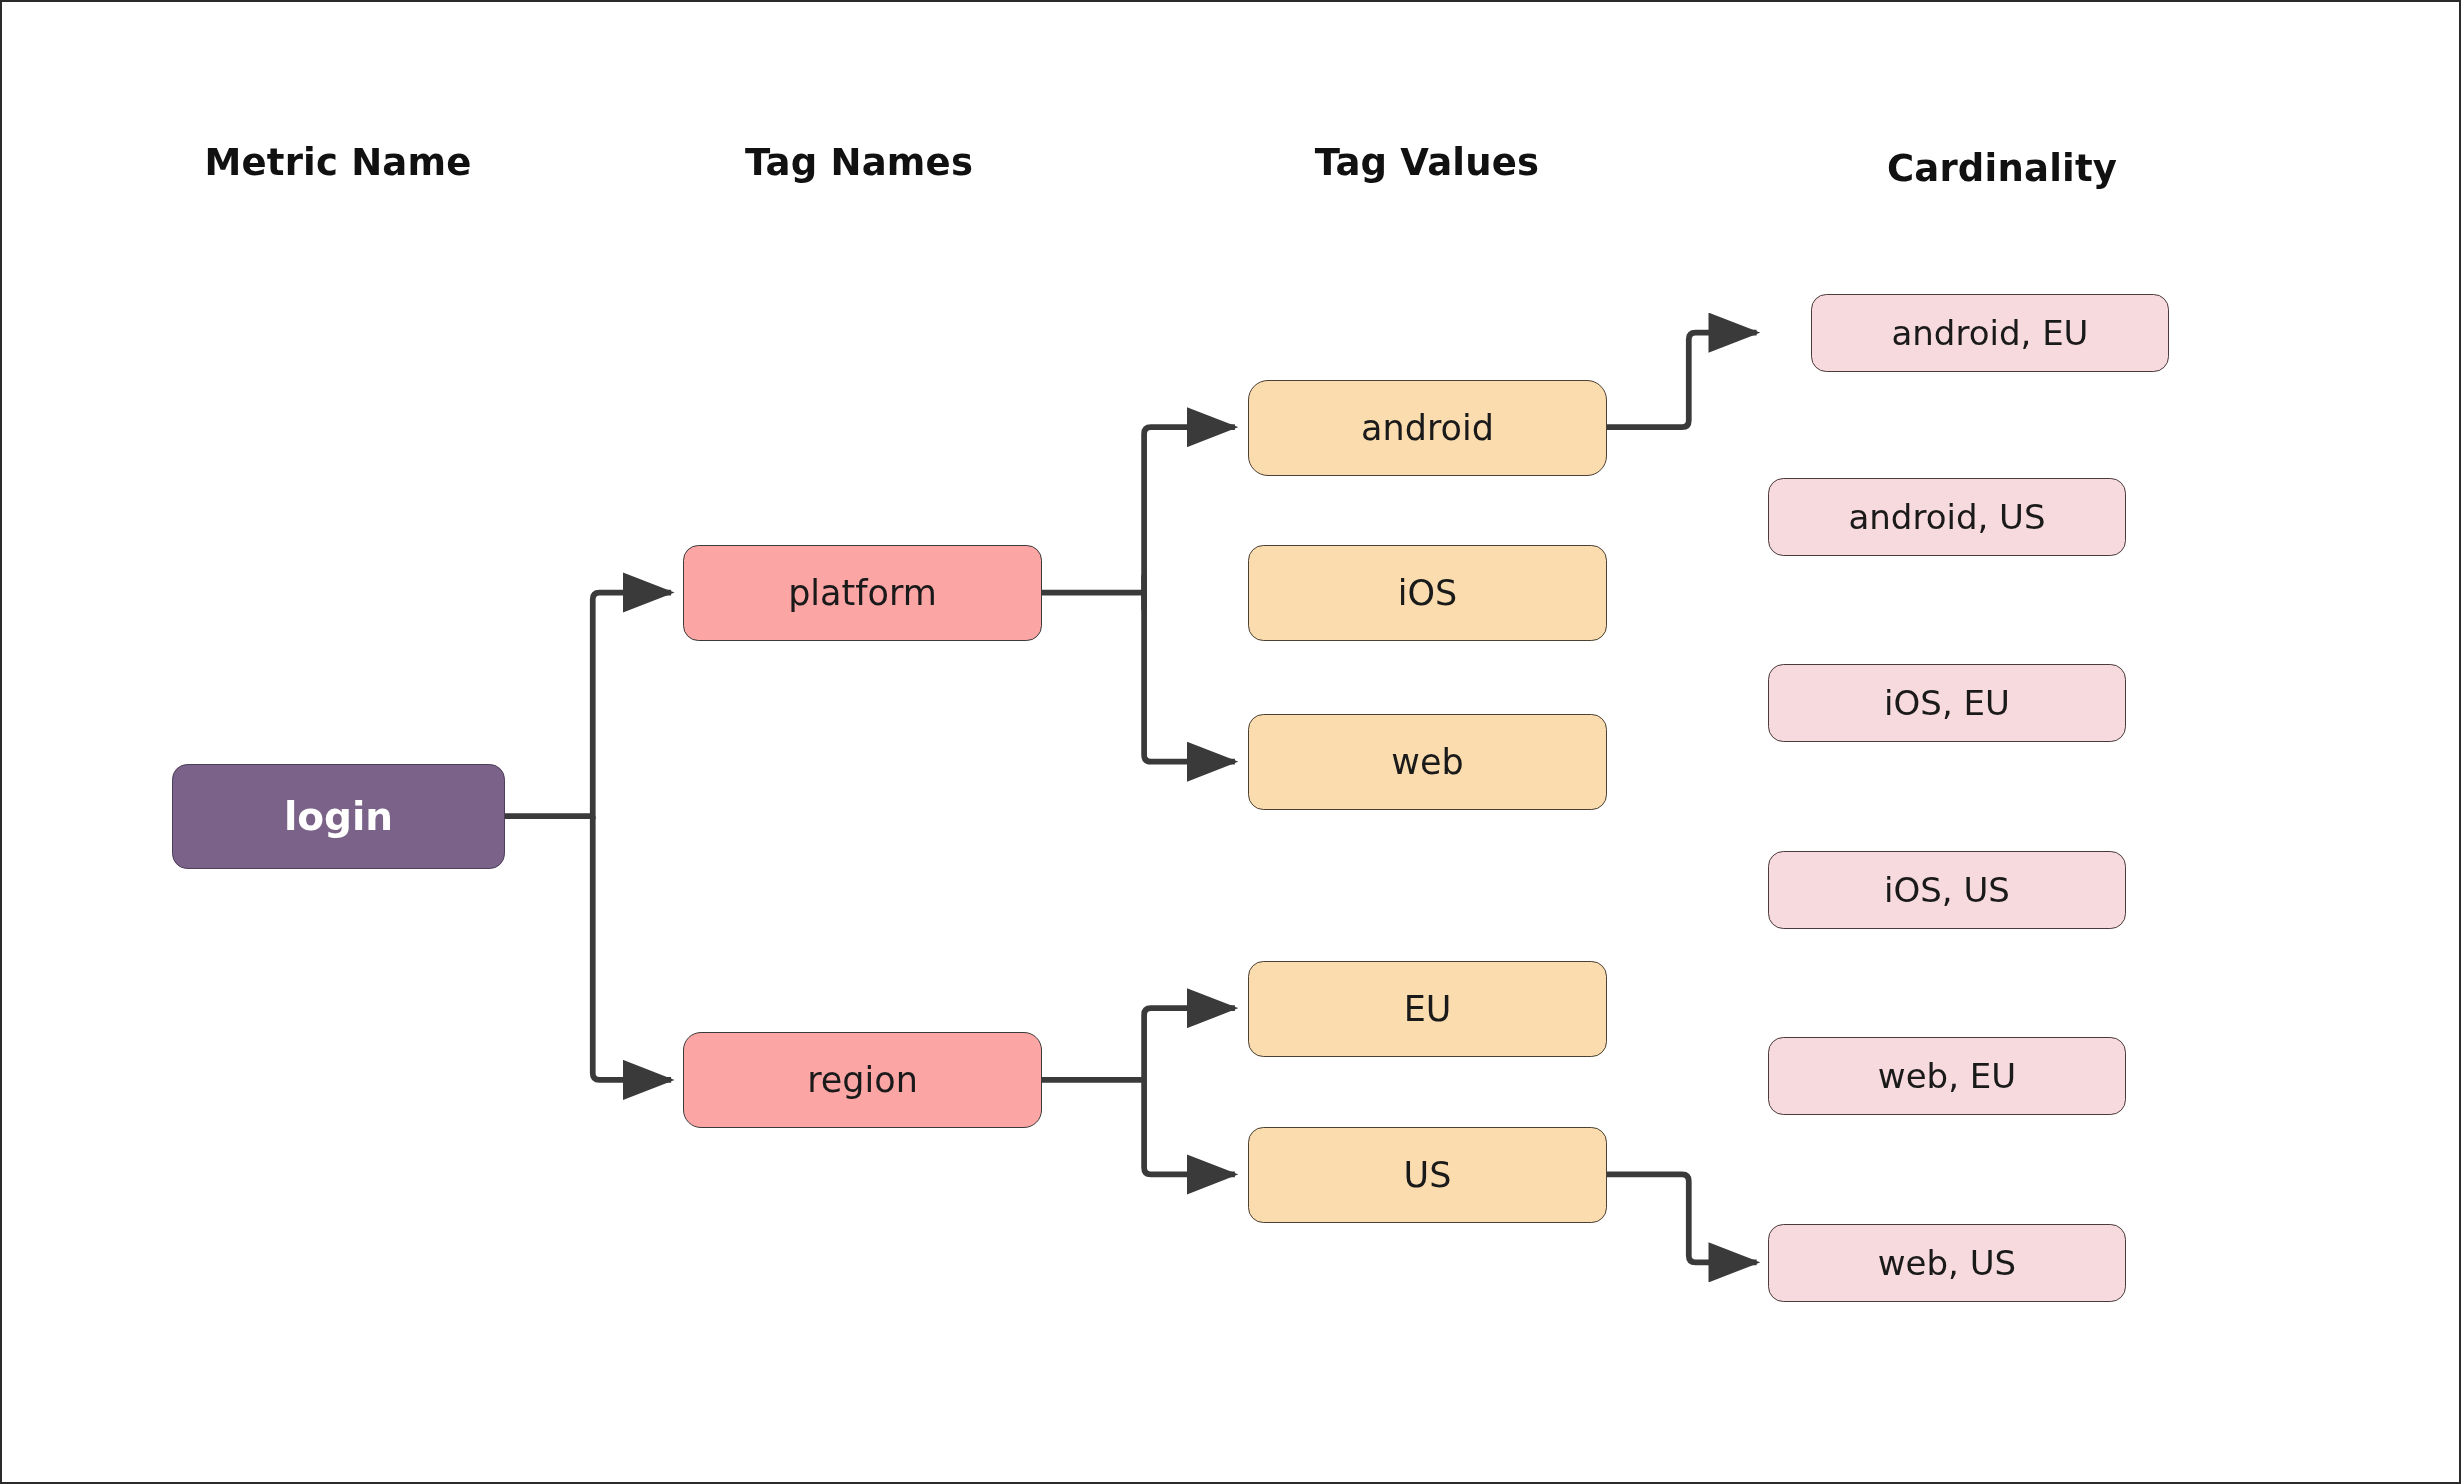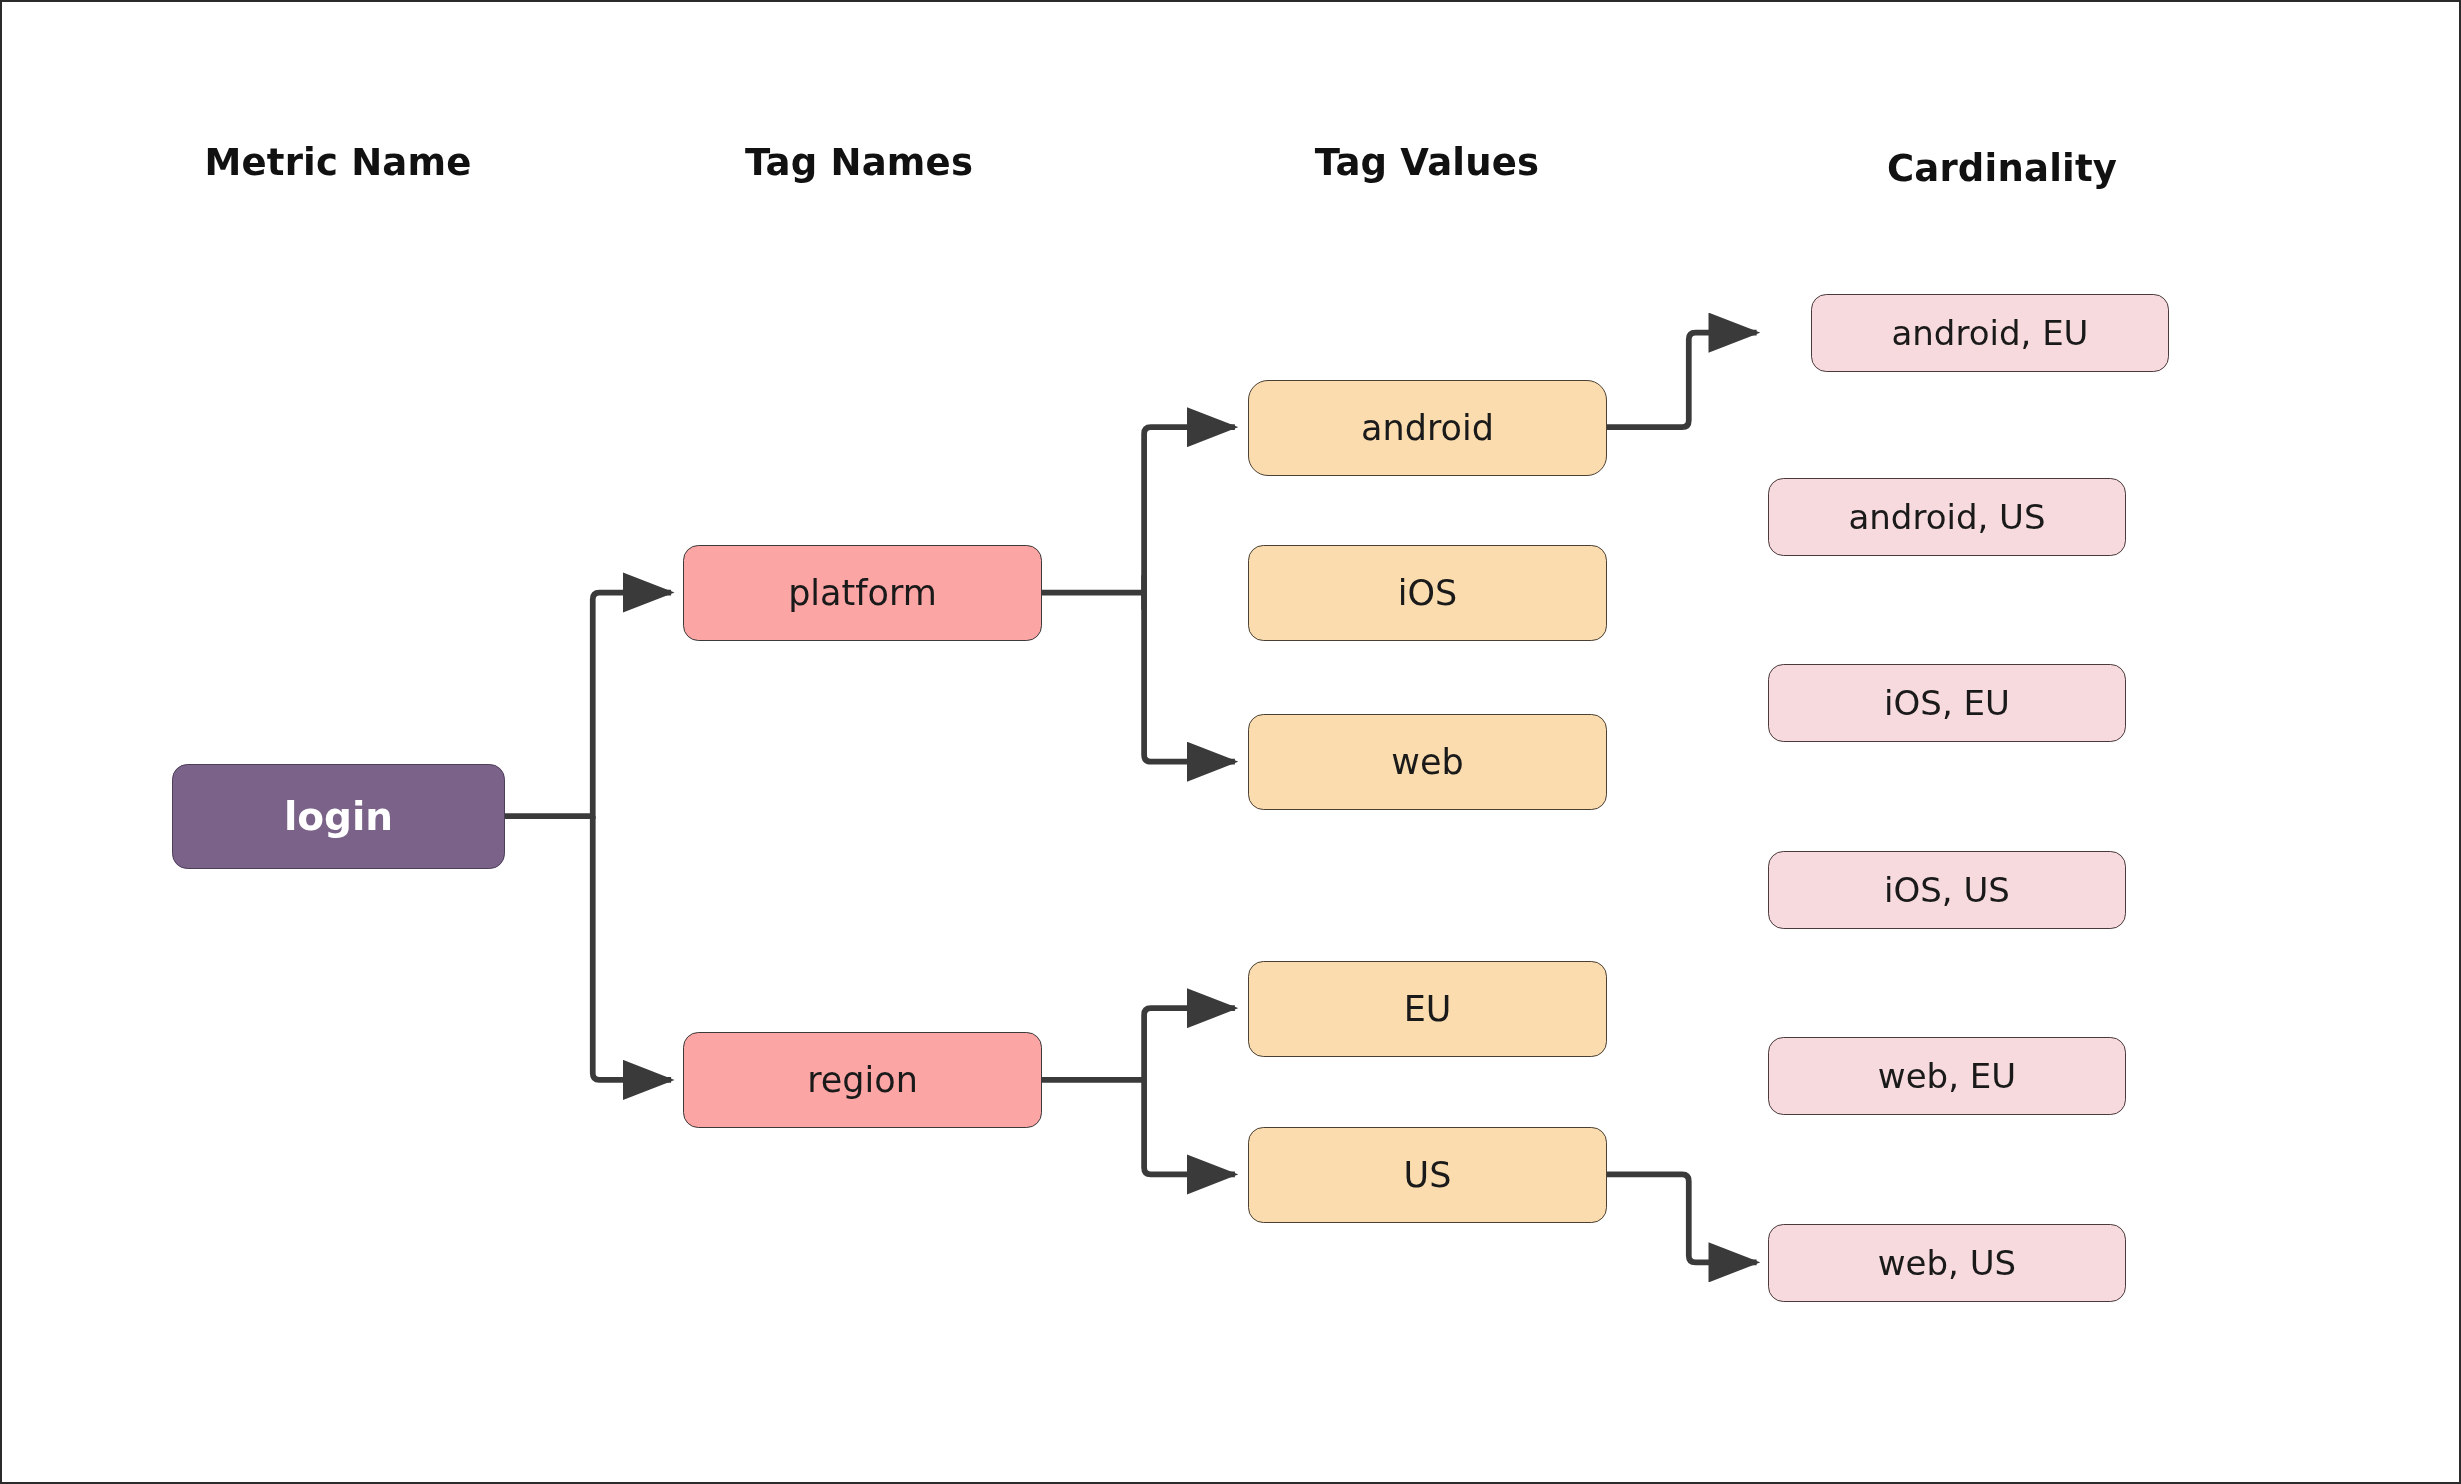--- a/index.html
+++ b/index.html
@@ -100,21 +100,21 @@
   </svg>
 
   <div class="col-header" style="left:336px; top:139px;">Metric Name</div>
   <div class="col-header" style="left:857px; top:139px;">Tag Names</div>
   <div class="col-header" style="left:1425px; top:139px;">Tag Values</div>
   <div class="col-header" style="left:2000px; top:145px;">Cardinality</div>
 
   <div class="node metric" style="left:170px; top:762px; width:333px; height:105px;">login</div>
 
   <div class="node tagname" style="left:681px; top:543px; width:359px; height:96px;">platform</div>
-  <div class="node tagname" style="left:681px; top:1030px; width:359px; height:96px;">region</div>
+  <div class="node tagname" style="left:681px; top:1030px; width:359px; height:96px;border-radius:18px;">region</div>
 
   <div class="node tagvalue" style="left:1246px; top:378px; width:359px; height:96px;border-radius:20px;">android</div>
   <div class="node tagvalue" style="left:1246px; top:543px; width:359px; height:96px;">iOS</div>
   <div class="node tagvalue" style="left:1246px; top:712px; width:359px; height:96px;">web</div>
   <div class="node tagvalue" style="left:1246px; top:959px; width:359px; height:96px;">EU</div>
   <div class="node tagvalue" style="left:1246px; top:1125px; width:359px; height:96px;">US</div>
 
   <div class="node cardinality" style="left:1766px; top:292px; width:358px; height:78px;margin-left:43px;">android, EU</div>
   <div class="node cardinality" style="left:1766px; top:476px; width:358px; height:78px;">android, US</div>
   <div class="node cardinality" style="left:1766px; top:662px; width:358px; height:78px;">iOS, EU</div>

